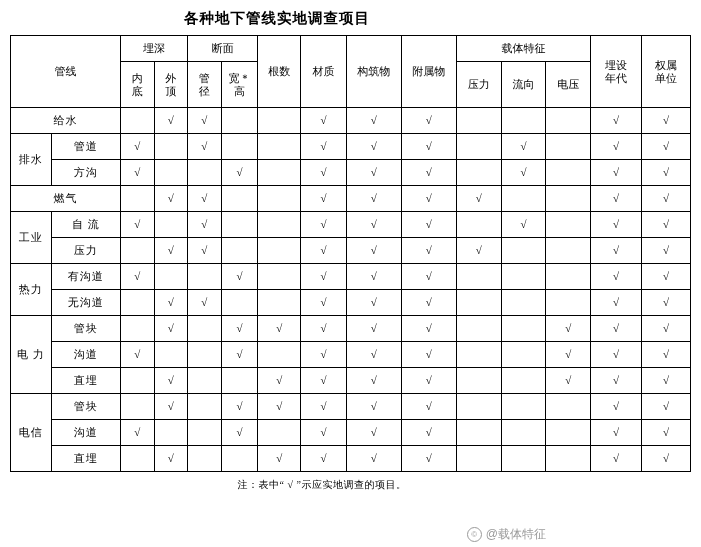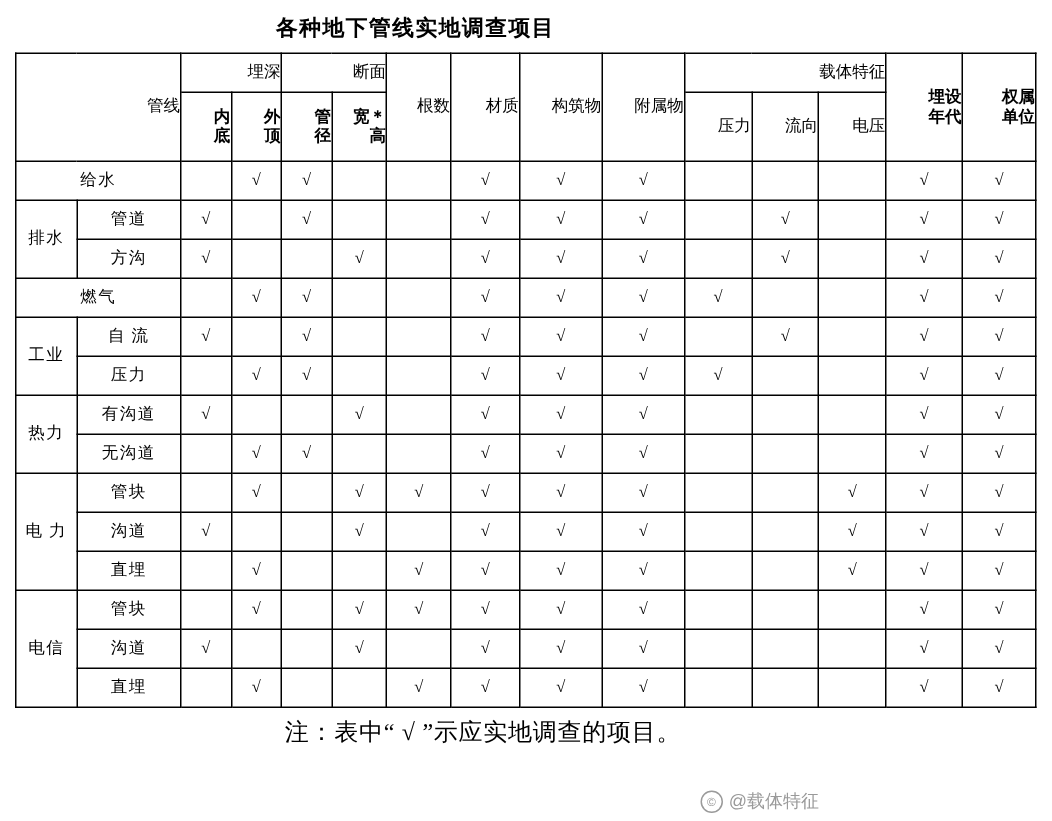--- a/index.html
+++ b/index.html
@@ -41,47 +41,45 @@
     font-weight: normal;
     font-size: 11px;
     text-align: center;
     vertical-align: middle;
     padding: 0;
     height: 25px;
     line-height: 1.15;
   }
   table.survey th {
     font-size: 11px;
-    text-align: right;
   }
   .hdr-group {
     height: 22px;
   }
   .hdr-sub {
     height: 46px;
   }
   .stack {
     display: block;
     line-height: 1.1;
-    font-weight: bold;
   }
   .rowlabel {
     font-size: 11.5px;
     letter-spacing: 1px;
   }
   .sublabel {
     font-size: 11.5px;
     letter-spacing: 1px;
   }
   .check {
     font-size: 12px;
   }
   #note {
     margin-top: 6px;
-    font-size: 16px;
+    font-size: 10px;
     text-align: center;
     font-family: "Liberation Serif", serif;
     letter-spacing: 0.5px;
     padding-left: 90px;
   }
   #watermark {
     position: absolute;
     right: 8px;
     bottom: 4px;
     font-size: 12px;

